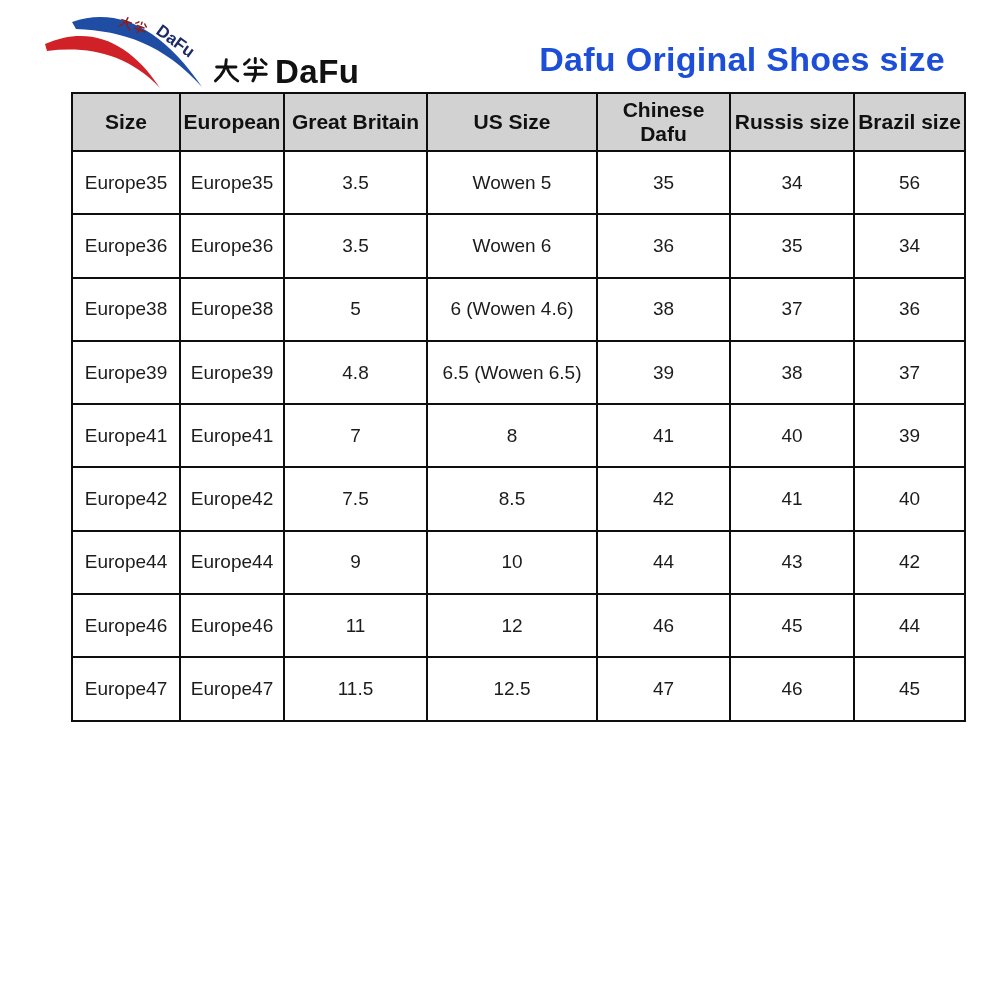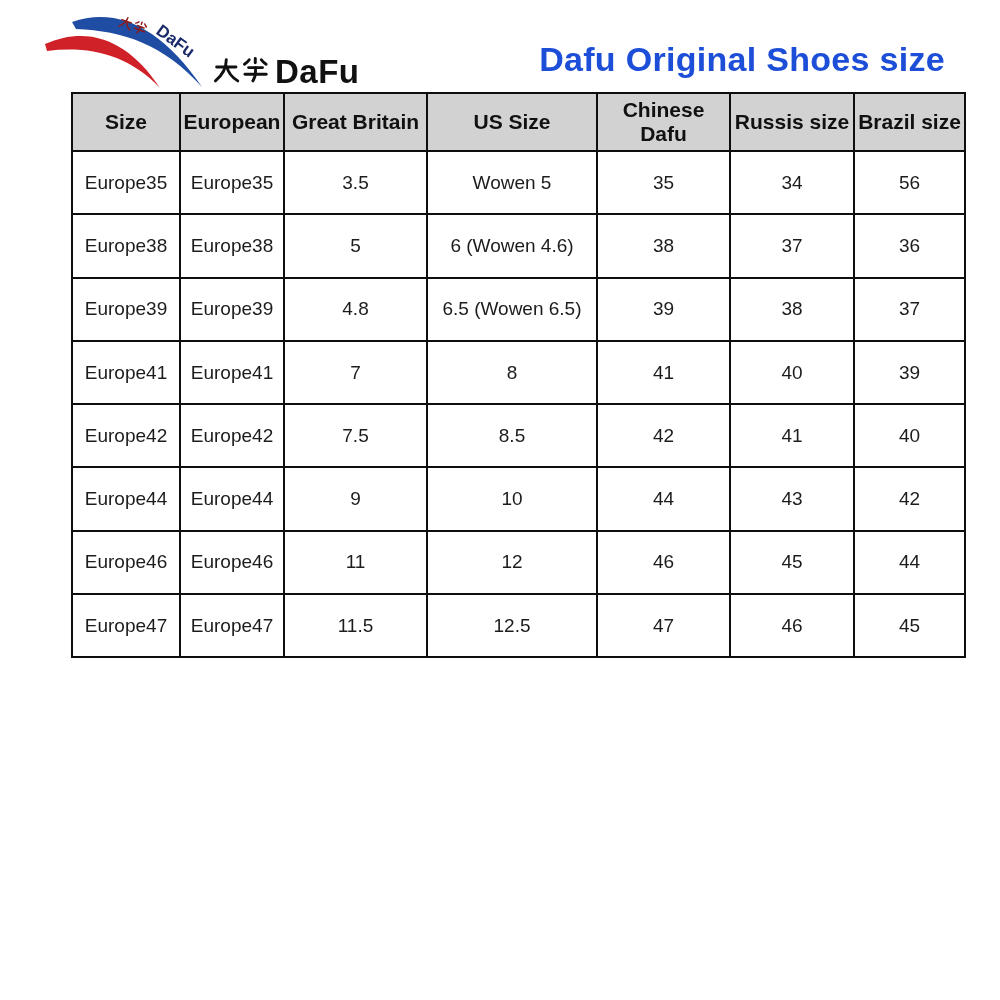--- a/index.html
+++ b/index.html
@@ -157,20 +157,29 @@
         <tr>
           <td>Europe35</td>
           <td>Europe35</td>
           <td>3.5</td>
           <td>Wowen 5</td>
           <td>35</td>
           <td>34</td>
           <td>56</td>
         </tr>
         <tr>
+          <td>Europe36</td>
+          <td>Europe36</td>
+          <td>3.5</td>
+          <td>Wowen 6</td>
+          <td>36</td>
+          <td>35</td>
+          <td>34</td>
+        </tr>
+        <tr>
           <td>Europe38</td>
           <td>Europe38</td>
           <td>5</td>
           <td>6  (Wowen 4.6)</td>
           <td>38</td>
           <td>37</td>
           <td>36</td>
         </tr>
         <tr>
           <td>Europe39</td>

